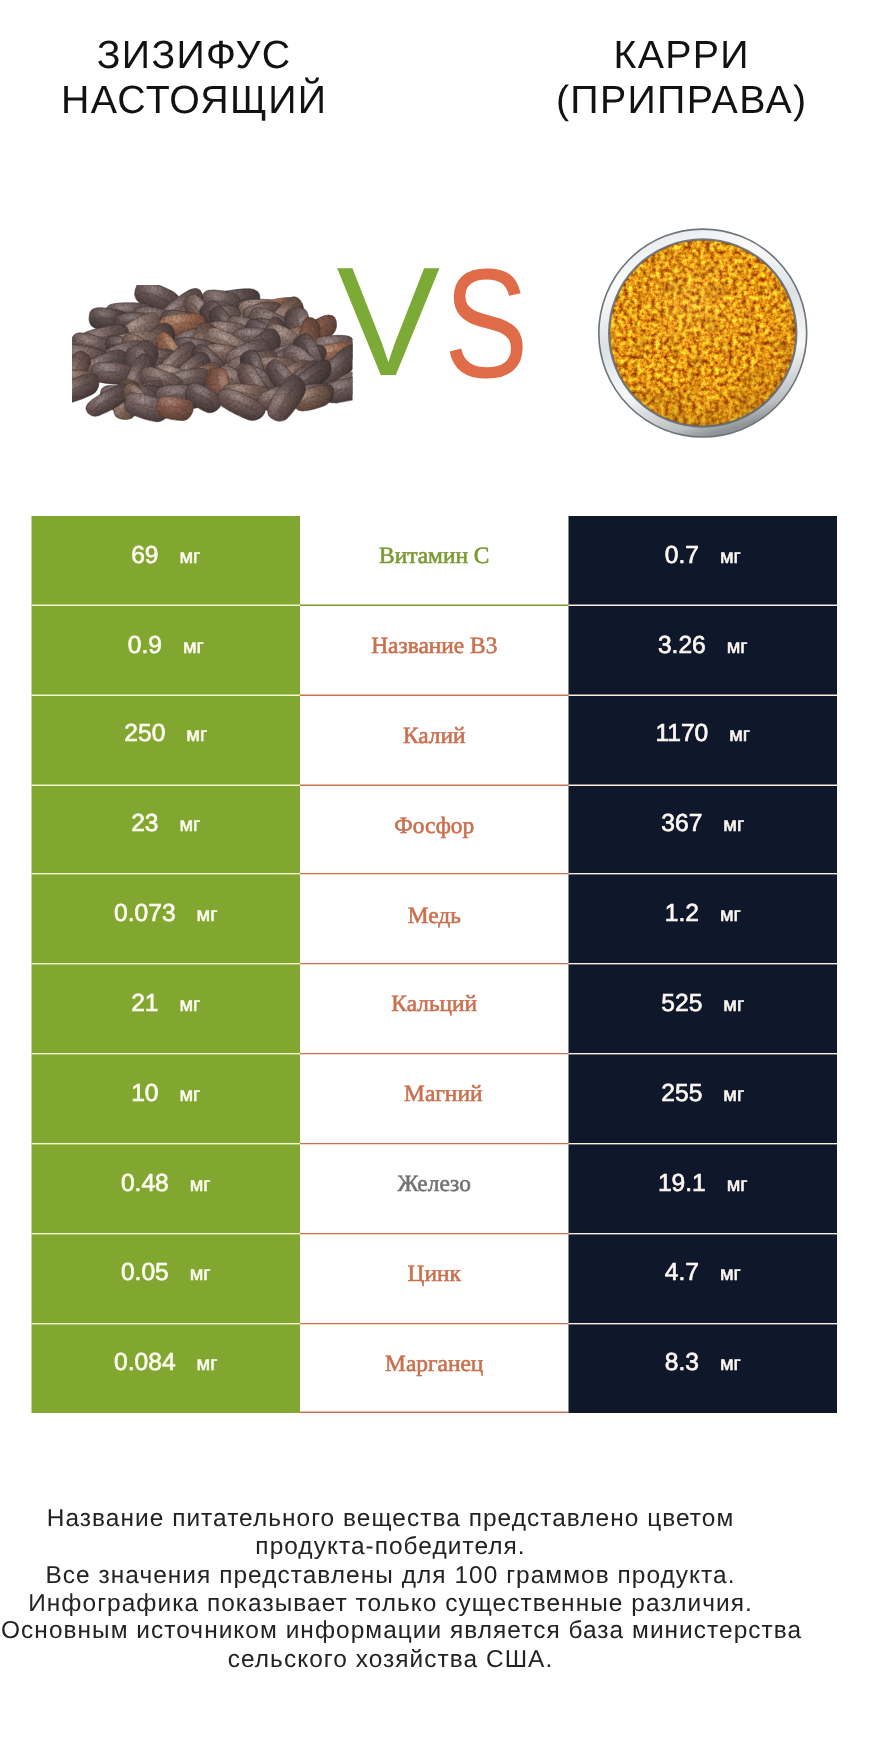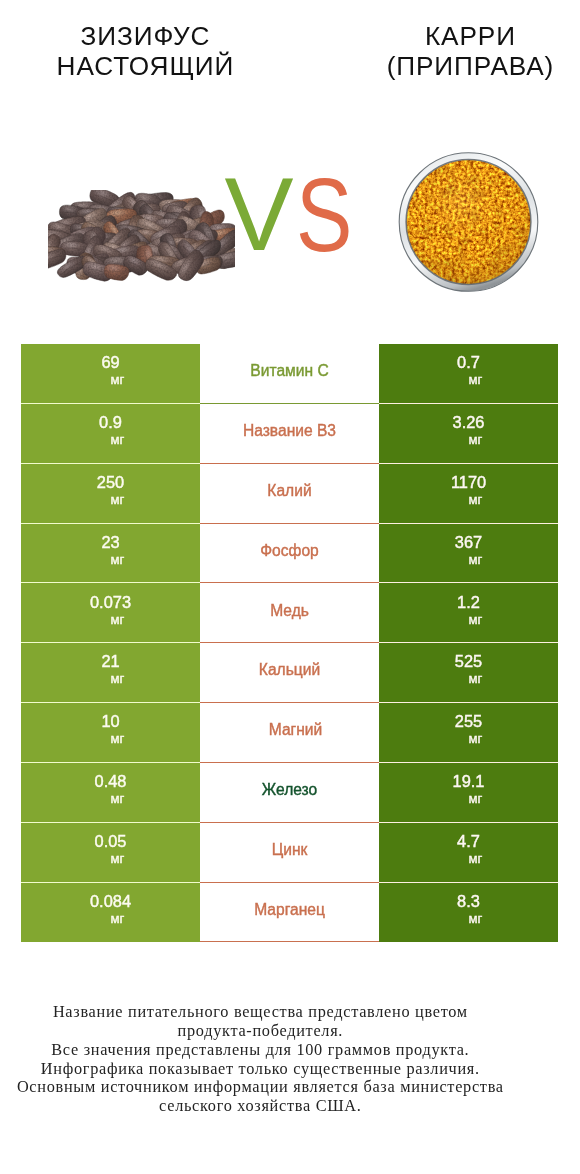--- a/index.html
+++ b/index.html
@@ -3,21 +3,21 @@
 <meta charset="utf-8">
 <style>
   html,body{margin:0;padding:0;}
   body{
     width:580px;height:1174px;background:#ffffff;
     font-family:"Liberation Sans",sans-serif;overflow:hidden;
   }
   .page{position:relative;width:580px;height:1174px;background:#fff;}
 
   
-  .titles{position:absolute;left:16px;top:0;width:524px;height:120px;}
+  .titles{position:absolute;left:0;top:0;width:524px;height:120px;}
   .title{
     position:absolute;top:20.7px;width:254px;
     font-size:26.2px;line-height:30.2px;color:#121212;
     text-align:center;font-weight:400;letter-spacing:0.9px;
     text-indent:0.9px;
   }
   .title.left{left:2px;}
   .title.right{left:327px;}
 
   
@@ -30,37 +30,36 @@
   .vs .s{color:#E06B49;left:295.8px;top:163.8px;font-size:103.5px;
          display:block;transform:scaleX(0.816);transform-origin:left top;}
 
   
   .tbl{position:absolute;left:21px;top:344px;width:537px;}
   .row{display:flex;height:59.85px;}
   .cell{
     display:flex;align-items:center;justify-content:center;
     width:179px;box-sizing:border-box;white-space:nowrap;
     border-bottom:1.5px solid transparent;
-    flex-direction:column;
   }
   .cell.l{background:#82A730;color:#FCFBF0;border-bottom-color:#F2FBCD;}
-  .cell.r{background:#4d7c0f;color:#FDF7F3;border-bottom-color:#FDF0E1;}
-  .cell.m{background:#ffffff;}
+  .cell.r{background:#0f172a;color:#FDF7F3;border-bottom-color:#FDF0E1;}
+  .cell.m{background:#ffffff;font-family:Liberation Serif, serif;}
   .row:last-child .cell.l,.row:last-child .cell.r{border-bottom-color:transparent;}
   .num{font-weight:400;font-size:16.4px;-webkit-text-stroke:0.45px currentColor;}
   .unit{font-weight:400;font-size:13.2px;margin-left:14px;-webkit-text-stroke:0.4px currentColor;}
   .mlabel{font-weight:400;font-size:15.6px;-webkit-text-stroke:0.4px currentColor;}
   .cell span{position:relative;top:-3.2px;}
   .cell.m span{top:-2.2px;}
 
   
   .foot{
     position:absolute;left:0;top:1003.1px;width:520px;
     text-align:center;color:#232323;font-size:16.3px;line-height:18.85px;
-    letter-spacing:0.7px;text-indent:0.7px;white-space:nowrap;font-family:Liberation Serif, serif;
+    letter-spacing:0.7px;text-indent:0.7px;white-space:nowrap;
   }
 
 </style>
 </head>
 <body>
 
 <div class="page">
 
   <div class="titles">
     <div class="title left">
@@ -707,21 +706,21 @@
           <span class="num">255</span>
           <span class="unit">мг</span>
         </div>
       </div>
       <div class="row">
         <div class="cell l">
           <span class="num">0.48</span>
           <span class="unit">мг</span>
         </div>
         <div class="cell m" style="border-bottom-color: rgb(201, 112, 79);">
-          <span class="mlabel" style="color: #14532d;">Железо</span>
+          <span class="mlabel" style="color: #737373;">Железо</span>
         </div>
         <div class="cell r">
           <span class="num">19.1</span>
           <span class="unit">мг</span>
         </div>
       </div>
       <div class="row">
         <div class="cell l">
           <span class="num">0.05</span>
           <span class="unit">мг</span>

